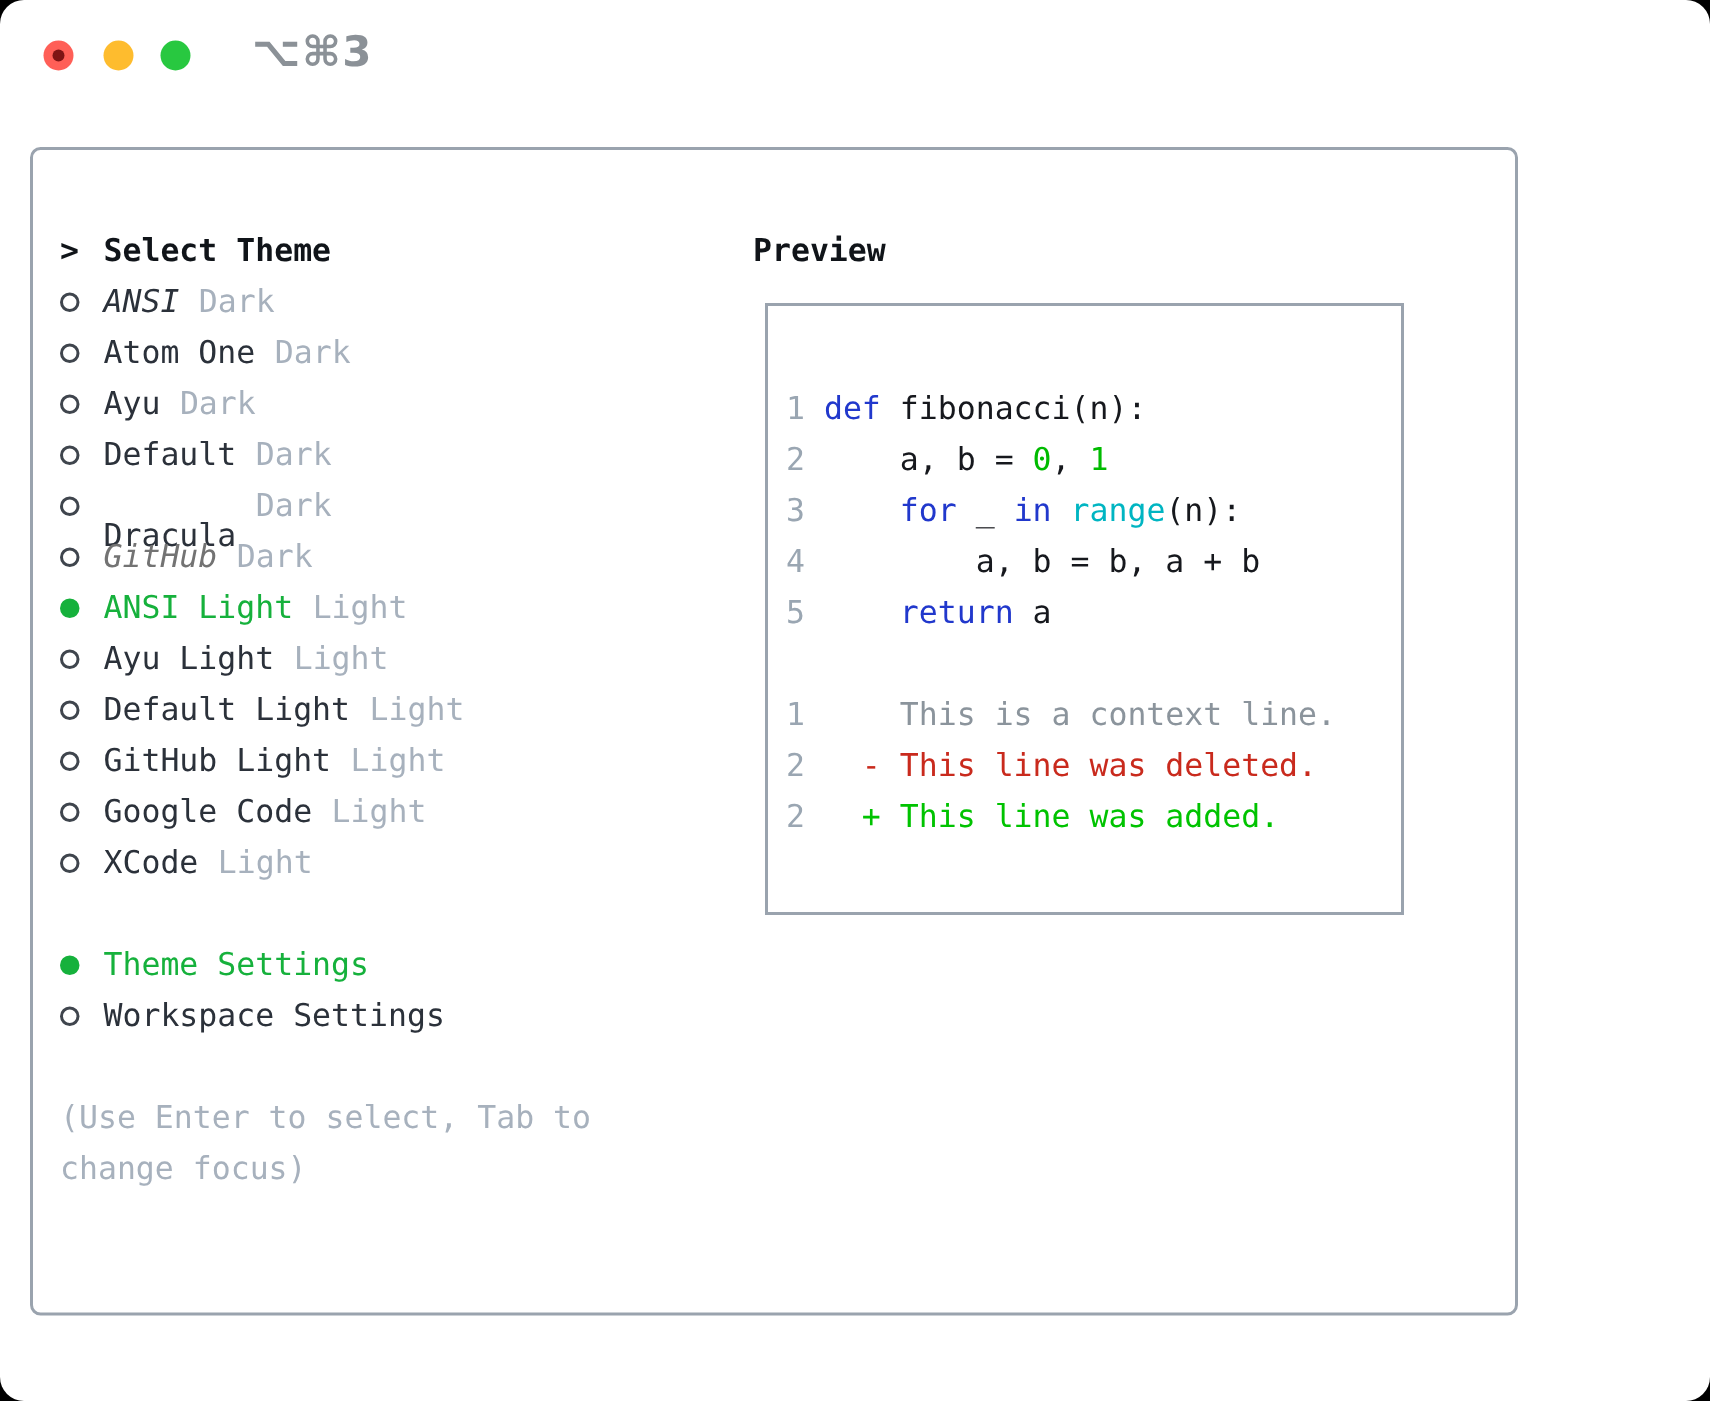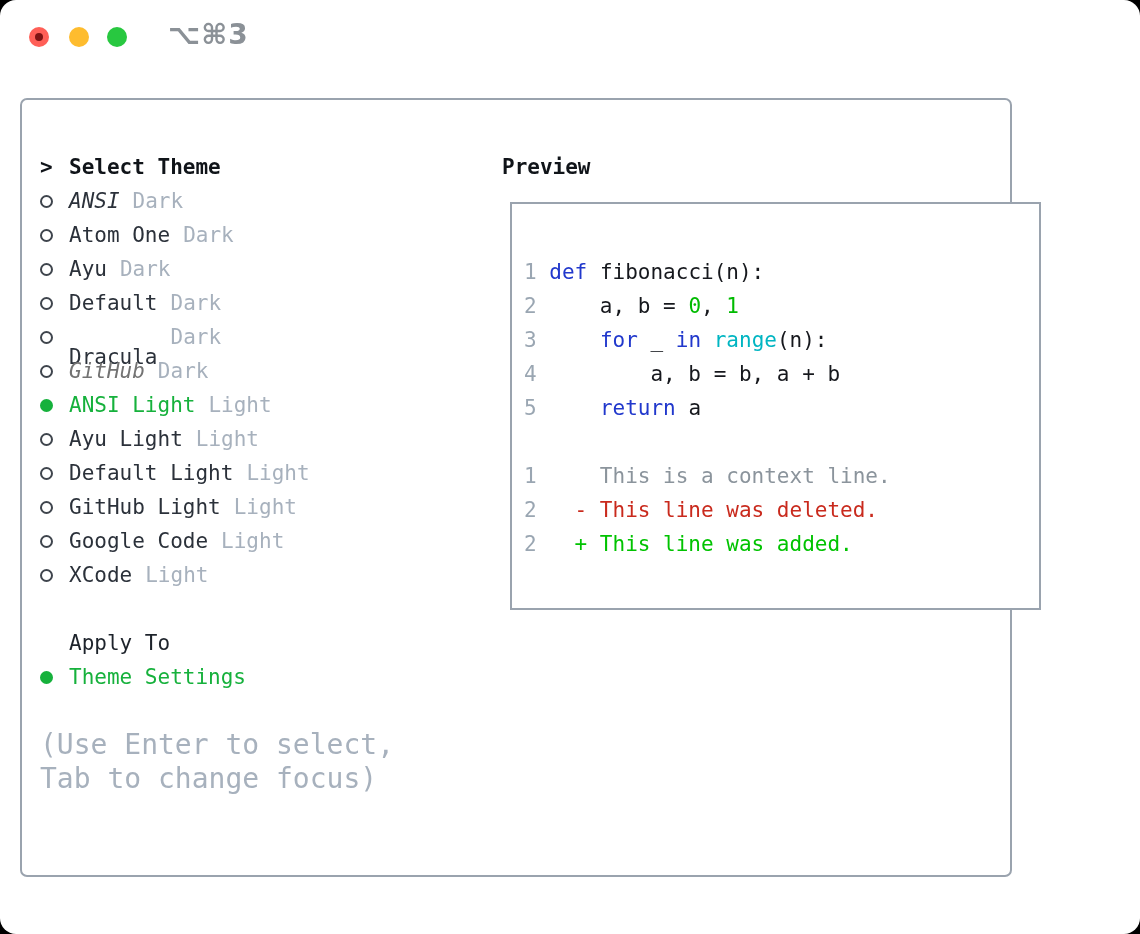--- a/index.html
+++ b/index.html
@@ -23,26 +23,26 @@
   
   .left-col{position:absolute;left:18px;top:50px;width:440px;font-size:21px;color:#2b313a;}
   .row{display:flex;align-items:center;height:34px;white-space:pre;}
   .spacer{height:34px;}
   .prefix{display:inline-block;width:29px;font-weight:bold;color:#101419;flex:none;}
   .heading{font-weight:bold;color:#101419;}
   .gap{display:inline-block;width:29px;flex:none;}
   .bullet{width:13px;height:13px;border-radius:50%;border:2px solid #3f454d;
           box-sizing:border-box;margin-right:16px;flex:none;background:transparent;}
   .variant{margin-left:13px;}
-  .hint{width:420px;font-size:28px;line-height:34px;white-space:normal;}
+  .hint{width:420px;font-size:21px;line-height:34px;white-space:normal;}
 
   
   .preview-heading{position:absolute;left:480px;top:50px;height:34px;line-height:34px;
                    font-size:21px;font-weight:bold;color:#101419;}
-  .preview-box{position:absolute;left:488px;top:102px;width:531px;height:408px;
+  .preview-box{position:absolute;left:488px;top:102px;width:426px;height:408px;
                box-sizing:border-box;border:2px solid #9aa3ae;background:#fff;overflow:hidden;}
   .code{position:absolute;left:12px;top:51px;font-size:21px;line-height:34px;white-space:pre;}
   .cl{height:34px;}
   .blank-line{height:34px;}
 </style>
 </head>
 <body>
 
 <div class="screen">
 
@@ -73,27 +73,24 @@
           <div class="row"><span class="bullet" style="background: rgb(22, 177, 60); border-color: rgb(22, 177, 60);"></span><span style="color: rgb(22, 177, 60);">ANSI Light</span><span class="variant" style="color: rgb(167, 177, 189);">Light</span></div>
           <div class="row"><span class="bullet"></span><span style="color: rgb(43, 49, 58);">Ayu Light</span><span class="variant" style="color: rgb(167, 177, 189);">Light</span></div>
           <div class="row"><span class="bullet"></span><span style="color: rgb(43, 49, 58);">Default Light</span><span class="variant" style="color: rgb(167, 177, 189);">Light</span></div>
           <div class="row"><span class="bullet"></span><span style="color: rgb(43, 49, 58);">GitHub Light</span><span class="variant" style="color: rgb(167, 177, 189);">Light</span></div>
           <div class="row"><span class="bullet"></span><span style="color: rgb(43, 49, 58);">Google Code</span><span class="variant" style="color: rgb(167, 177, 189);">Light</span></div>
           <div class="row"><span class="bullet"></span><span style="color: rgb(43, 49, 58);">XCode</span><span class="variant" style="color: rgb(167, 177, 189);">Light</span></div>
         </div>
 
       <div class="spacer"></div>
 
-      <div class="row">
-        <span class="gap"></span>
-        <span style="color:#1d232b;">Apply To</span>
-      </div>
 
       <div id="apply-list">
           <div class="row"><span class="bullet" style="background: rgb(22, 177, 60); border-color: rgb(22, 177, 60);"></span><span style="color: rgb(22, 177, 60);">Theme Settings</span></div>
+          <div class="row"><span class="bullet"></span><span style="color: rgb(43, 49, 58);">Workspace Settings</span></div>
         </div>
 
       <div class="spacer"></div>
 
       <div class="hint" style="color: rgb(167, 177, 189);">(Use Enter to select, Tab to change focus)</div>
     </div>
 
     <div class="preview-heading">Preview</div>
 
     <div class="preview-box">

